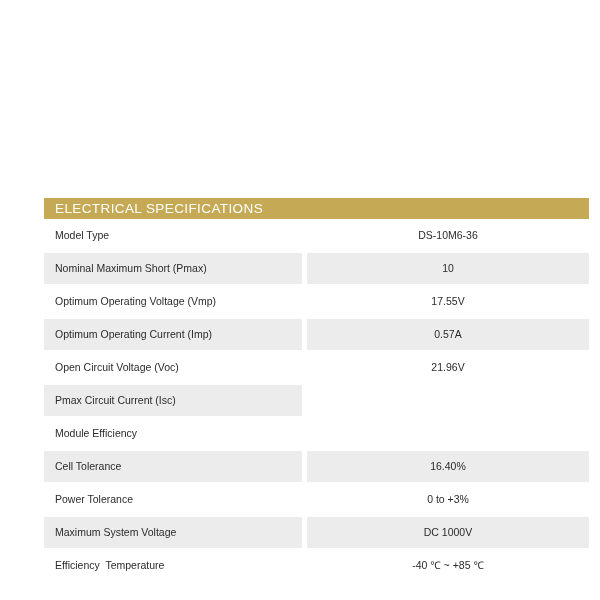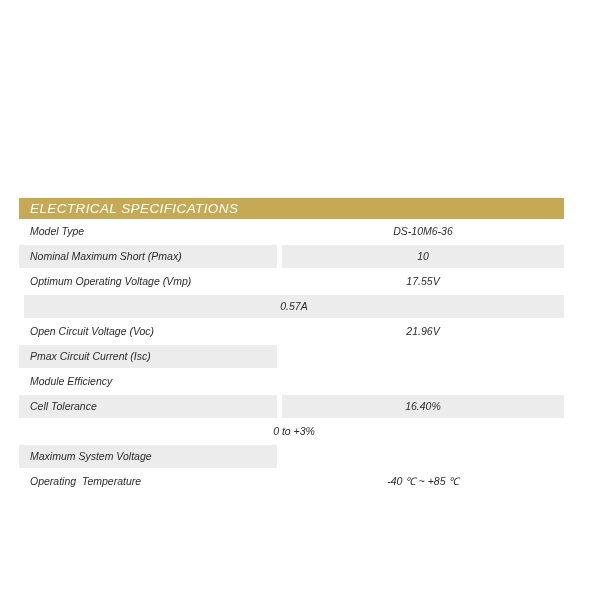--- a/index.html
+++ b/index.html
@@ -9,43 +9,42 @@
   }
   body {
     width: 600px;
     height: 600px;
     position: relative;
     font-family: "Liberation Sans", sans-serif;
     overflow: hidden;
   }
   .spec-table {
     position: absolute;
-    left: 19px;
+    left: 44px;
     top: 198px;
     width: 545px;
-    font-style: italic;
   }
   .spec-header {
     height: 21px;
     background: var(--header-bg, #C5A955);
     color: var(--header-text, #FFFFFF);
     display: flex;
     align-items: center;
     padding-left: 11px;
     box-sizing: border-box;
     font-size: 13.5px;
     letter-spacing: 0.4px;
     font-weight: 400;
   }
   .rows {
     width: 100%;
   }
   .row {
     display: flex;
-    height: 25px;
+    height: 33px;
   }
   .cell {
     display: flex;
     align-items: center;
     font-size: 10.5px;
     color: var(--text, #2B2B2B);
     line-height: 1;
   }
   .cell.label {
     width: 258px;
@@ -82,20 +81,21 @@
     <div class="cell label">Nominal Maximum Short (Pmax)</div>
     <div class="cell value">10</div>
   </div>
 
   <div class="row">
     <div class="cell label">Optimum Operating Voltage (Vmp)</div>
     <div class="cell value">17.55V</div>
   </div>
 
   <div class="row">
+    <div class="cell label">Optimum Operating Current (Imp)</div>
     <div class="cell value">0.57A</div>
   </div>
 
   <div class="row">
     <div class="cell label">Open Circuit Voltage (Voc)</div>
     <div class="cell value">21.96V</div>
   </div>
 
   <div class="row">
     <div class="cell label">Pmax Circuit Current (Isc)</div>
@@ -104,25 +104,27 @@
   <div class="row">
     <div class="cell label">Module Efficiency</div>
   </div>
 
   <div class="row">
     <div class="cell label">Cell Tolerance</div>
     <div class="cell value">16.40%</div>
   </div>
 
   <div class="row">
+    <div class="cell label">Power Tolerance</div>
     <div class="cell value">0 to +3%</div>
   </div>
 
   <div class="row">
     <div class="cell label">Maximum System Voltage</div>
+    <div class="cell value">DC 1000V</div>
   </div>
 
   <div class="row">
-    <div class="cell label">Operating  Temperature</div>
+    <div class="cell label">Efficiency  Temperature</div>
     <div class="cell value">-40 ℃ ~ +85 ℃</div>
   </div>
 </div>
 </div>
 
 </body></html>

